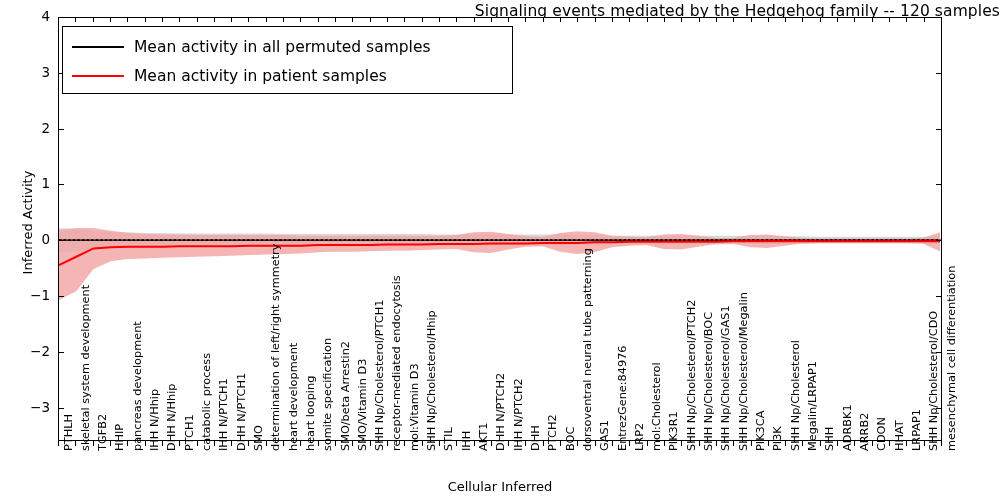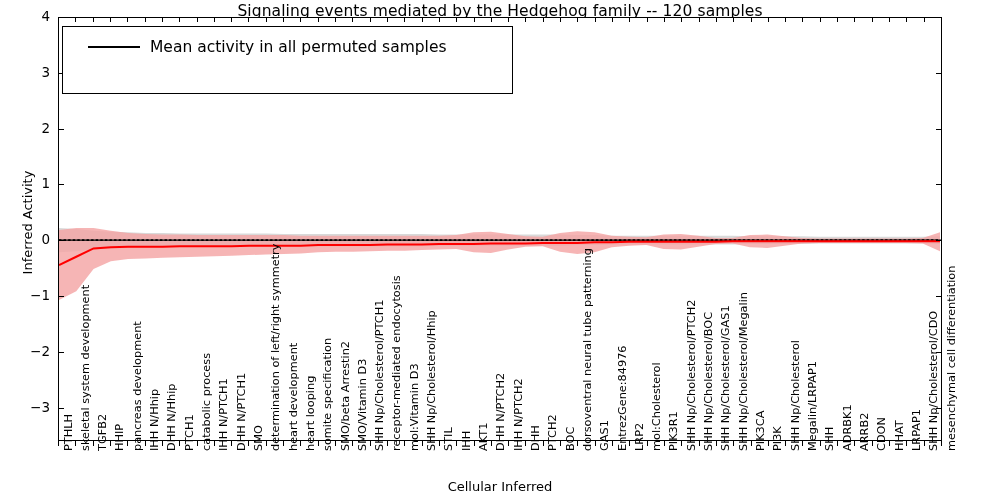--- a/index.html
+++ b/index.html
@@ -1,20 +1,20 @@
 <!DOCTYPE html>
 <html><head>
 <meta charset="utf-8">
 <style>
   html,body{margin:0;padding:0;background:#ffffff;}
   body{width:1000px;height:500px;overflow:hidden;font-family:"DejaVu Sans","Liberation Sans",sans-serif;}
   #root{position:relative;width:1000px;height:500px;}
 
   .title{
-    position:absolute;left:0;top:2px;width:1000px;text-align:center;
+    position:absolute;left:0;top:2px;width:1000px;text-align:right;
     font-size:15.5px;color:#000;letter-spacing:0.1px;
   }
   .ylabel{
     position:absolute;left:-93px;top:215px;width:240px;text-align:center;
     transform:rotate(-90deg);transform-origin:50% 50%;
     font-size:13px;color:#000;
   }
   .xlabel{
     position:absolute;left:0;top:479px;width:1000px;text-align:center;
     font-size:13px;color:#000;
@@ -39,21 +39,21 @@
     position:absolute;
     font-size:11.3px;color:#000;white-space:nowrap;
     transform-origin:0 0;transform:rotate(-90deg);
     line-height:11px;
   }
 
   
   #legend{
     position:absolute;left:62px;top:26px;width:451px;height:68px;
     border:1.1px solid #000;background:#fff;box-sizing:border-box;
-    padding:5px 8px 4px 16px;
+    padding:5px 8px 4px 0;
   }
   .lrow{display:flex;align-items:center;height:29px;}
   .lswatch{width:52px;height:0;border-top-width:2px;border-top-style:solid;margin:0 10px 0 9px;}
   .ltext{font-size:15.5px;color:#000;}
 </style>
 </head>
 <body>
 
 <div id="root">
 
@@ -259,15 +259,19 @@
       <div class="xtickmark" style="left: 941px;"></div>
       <div class="xtickmark t" style="left: 941px;"></div>
       <div class="xlab" style="left: 945.5px; top: 451px;">mesenchymal cell differentiation</div>
     </div>
 
   <div id="legend">
     <div class="lrow">
       <div class="lswatch" style="border-top-color: rgb(0, 0, 0);"></div>
       <div class="ltext">Mean activity in all permuted samples</div>
     </div>
+    <div class="lrow">
+      <div class="lswatch" style="border-top-color: rgb(255, 0, 0);"></div>
+      <div class="ltext">Mean activity in patient samples</div>
+    </div>
   </div>
 
 </div>
 
 </body></html>

